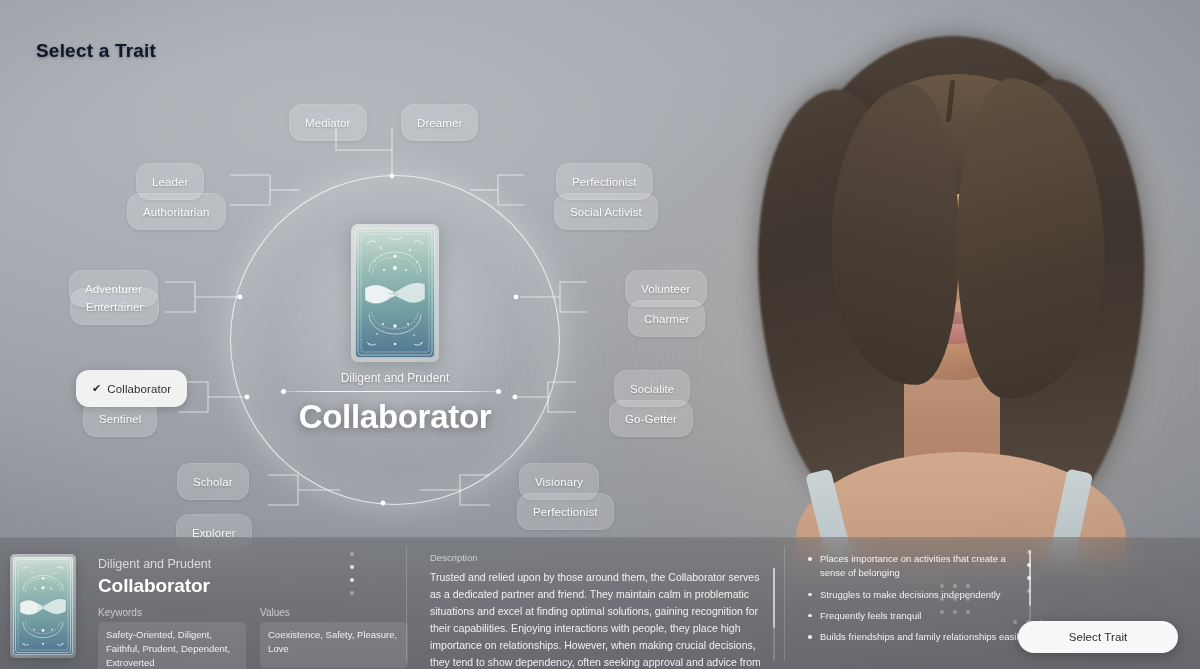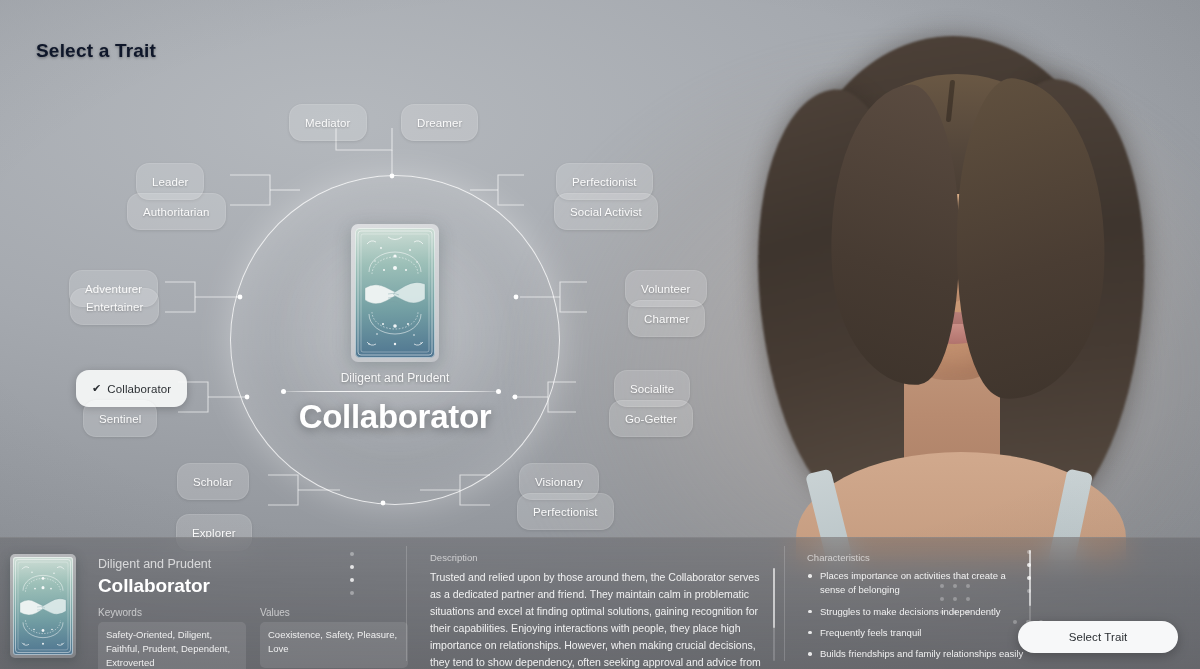--- a/index.html
+++ b/index.html
@@ -505,21 +505,20 @@
     <div class="bp-mid">
       <div class="bp-sec-label">Description</div>
       <div class="desc">Trusted and relied upon by those around them, the Collaborator serves as a dedicated partner and friend. They maintain calm in problematic situations and excel at finding optimal solutions, gaining recognition for their capabilities. Enjoying interactions with people, they place high importance on relationships. However, when making crucial decisions, they tend to show dependency, often seeking approval and advice from others. They</div>
       <div class="scroll-track" style="right:10px; top:30px; bottom:8px;">
         <div class="scroll-thumb" style="top:0; height:64%;"></div>
       </div>
       <div class="bp-sep" style="right:0;"></div>
     </div>
 
     <div class="bp-right">
-      <div class="bp-sec-label">Characteristics</div>
       <ul class="char-list">
         <li>Places importance on activities that create a sense of belonging</li>
         <li>Struggles to make decisions independently</li>
         <li>Frequently feels tranquil</li>
         <li>Builds friendships and family relationships easily</li>
       </ul>
 
       <div class="scroll-track" style="left:244px; top:12px; bottom:22px;">
         <div class="scroll-thumb" style="top:0; height:58%;"></div>
       </div>

